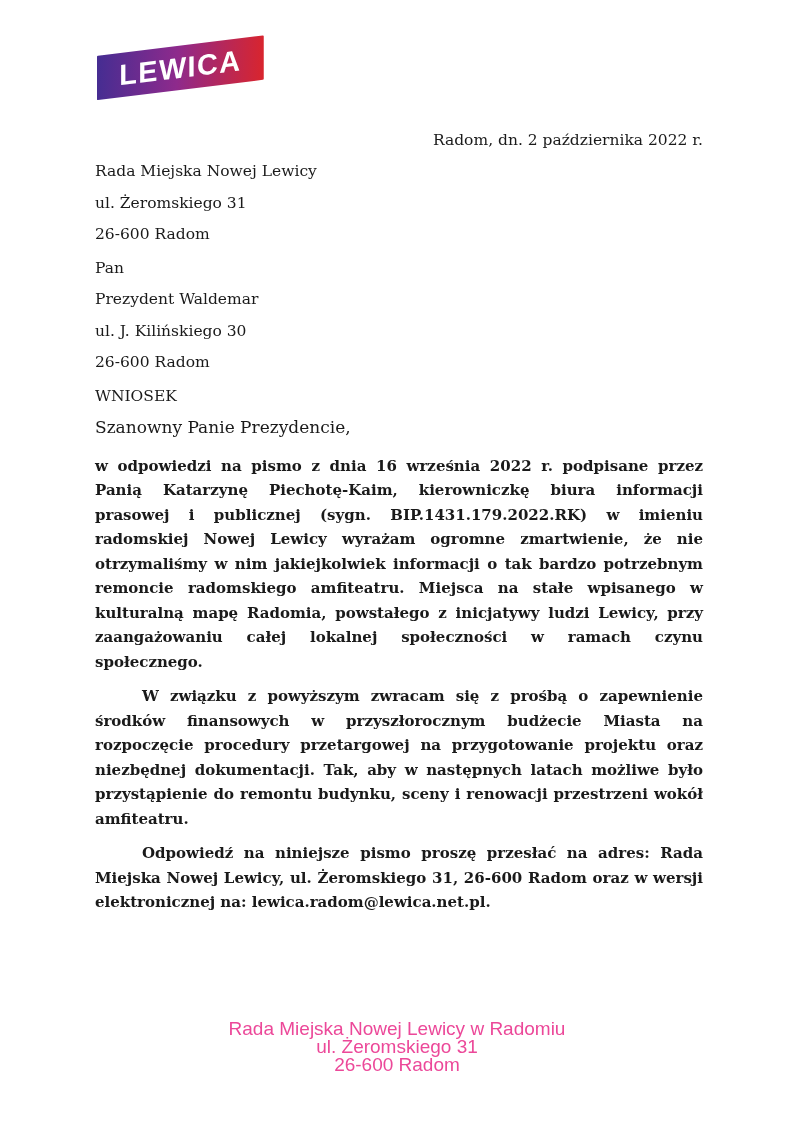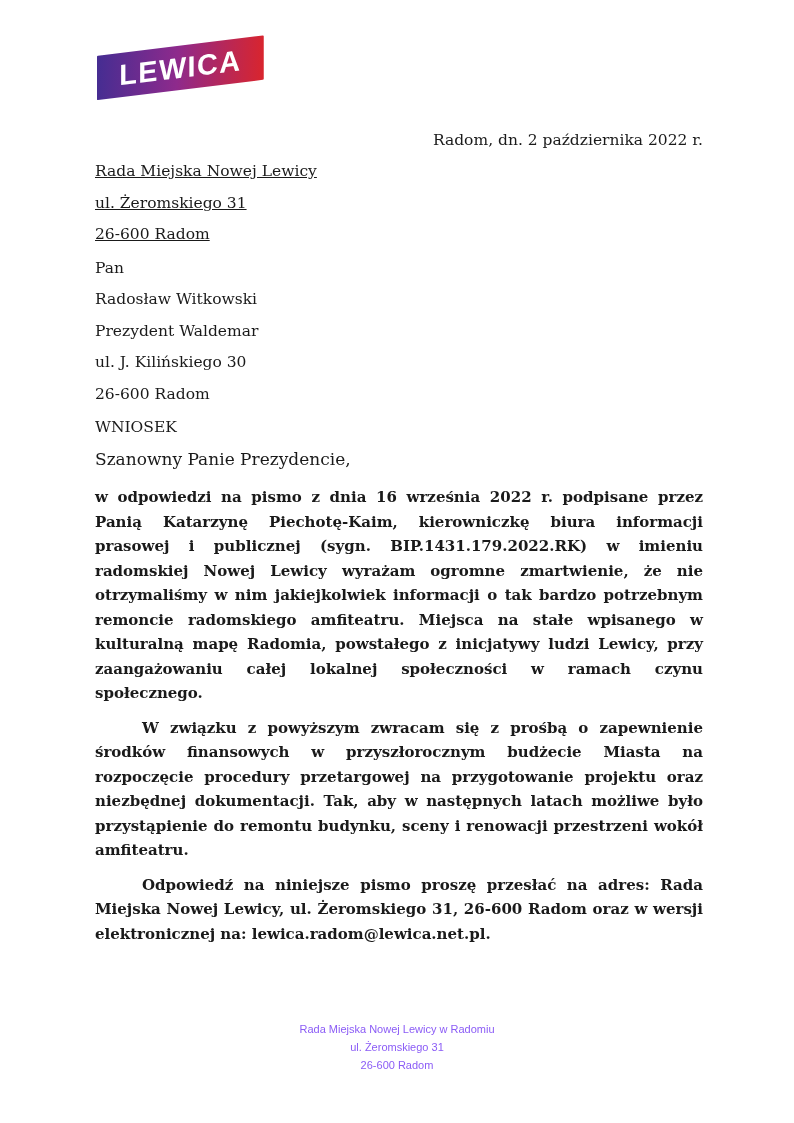--- a/index.html
+++ b/index.html
@@ -54,21 +54,20 @@
   .date-line {
     margin-top: 20px;
     text-align: right;
     font-size: 15.5px;
     line-height: 24px;
   }
   .sender {
     margin-top: 4px;
     font-size: 15.5px;
     line-height: 31.5px;
-    text-decoration: underline;
   }
   .recipient {
     margin-top: 2px;
     text-align: left;
     font-size: 15.5px;
     line-height: 31.5px;
   }
   .doc-title {
     margin-top: 2px;
     text-align: left;
@@ -100,23 +99,23 @@
     font-style: italic;
   }
   
   .footer {
     position: absolute;
     left: 0;
     right: 0;
     top: 1020px;
     text-align: center;
     font-family: "Liberation Sans", sans-serif;
-    font-size: 11px;
+    font-size: 19px;
     line-height: 18px;
-    color: #8b5cf6;
+    color: #ec4899;
   }
   .line { display: block; }
 </style>
 </head>
 <body>
 
 <div class="page">
   <div class="content">
 
     <div class="logo-wrap">
@@ -128,21 +127,20 @@
     <div class="date-line">Radom, dn. 2 października 2022 r.</div>
 
     <div class="sender">
       <span class="line">Rada Miejska Nowej Lewicy</span>
       <span class="line">ul. Żeromskiego 31</span>
       <span class="line">26-600 Radom</span>
     </div>
 
     <div class="recipient">
       <span class="line">Pan</span>
-      <span class="line">Radosław Witkowski</span>
       <span class="line">Prezydent Waldemar</span>
       <span class="line">ul. J. Kilińskiego 30</span>
       <span class="line">26-600 Radom</span>
     </div>
 
     <div class="doc-title">WNIOSEK</div>
 
     <div class="salutation">Szanowny Panie Prezydencie,</div>
 
     <p class="para">w odpowiedzi na pismo z dnia 16 września 2022 r. podpisane przez Panią Katarzynę Piechotę-Kaim, kierowniczkę biura informacji prasowej i publicznej (sygn. BIP.1431.179.2022.RK) w imieniu radomskiej Nowej Lewicy wyrażam ogromne zmartwienie, że nie otrzymaliśmy w nim jakiejkolwiek informacji o tak bardzo potrzebnym remoncie radomskiego amfiteatru. Miejsca na stałe wpisanego w kulturalną mapę Radomia, powstałego z inicjatywy ludzi Lewicy, przy zaangażowaniu całej lokalnej społeczności w ramach czynu społecznego.</p>

